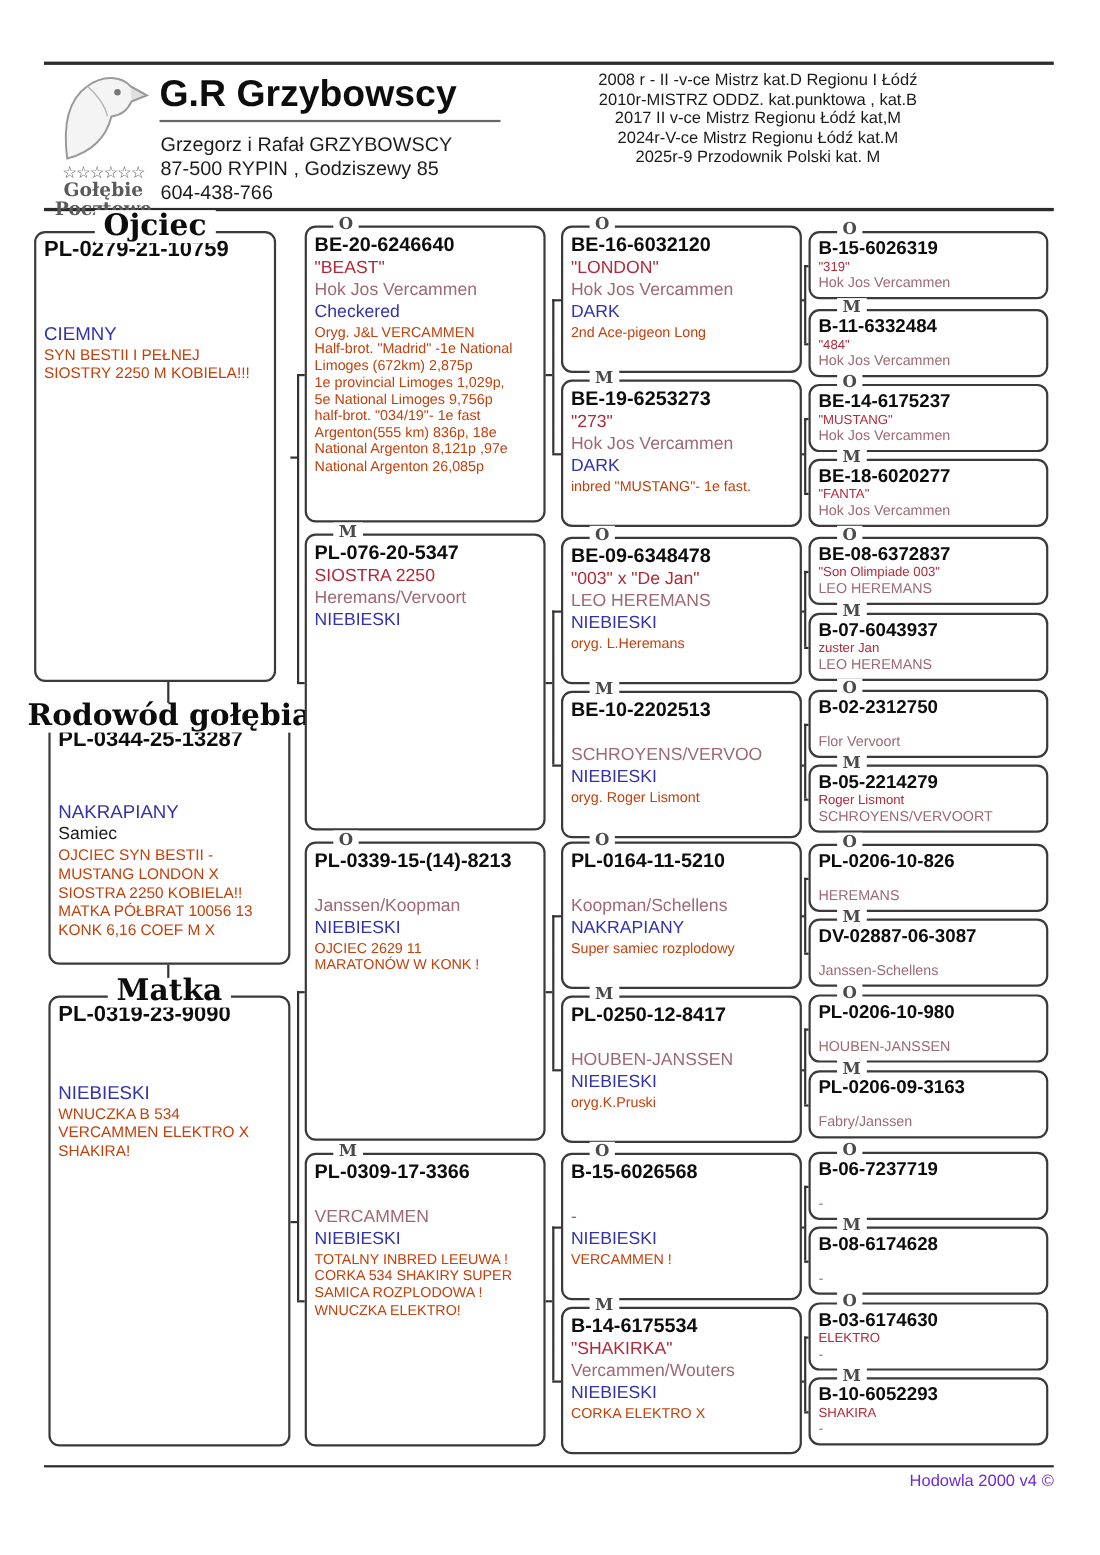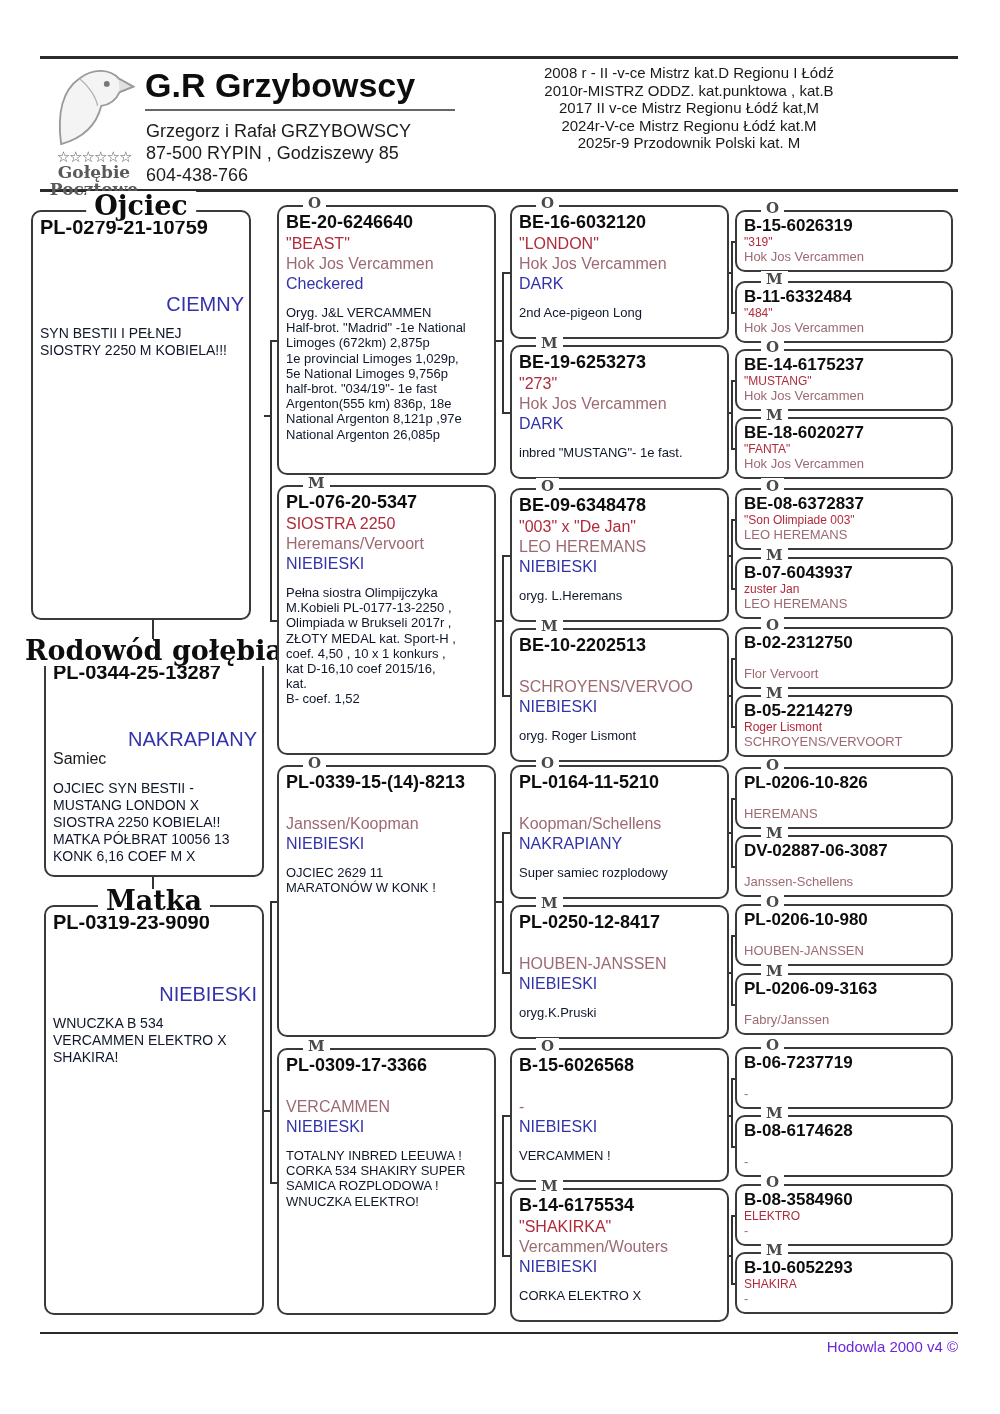--- a/index.html
+++ b/index.html
@@ -21,23 +21,23 @@
   .tab{position:absolute;top:-12px;left:24px;background:#fff;padding:0 5px;
        font-family:"DejaVu Serif",serif;font-weight:bold;font-size:15px;color:#4a4a4a;line-height:16px;}
   .ftitle{position:absolute;top:-21px;left:50%;transform:translateX(-50%);background:#fff;
           padding:0 8px;font-family:"DejaVu Serif",serif;font-weight:bold;font-size:27px;
           color:#0d0d0d;white-space:nowrap;line-height:30px;}
   .ring{font-weight:bold;font-size:18px;color:#0d0d0d;line-height:23px;white-space:nowrap;}
   .name{font-size:16px;color:#b02a3a;min-height:20px;line-height:20px;white-space:nowrap;}
   .strain{font-size:16px;color:#9d6a73;min-height:20px;line-height:20px;white-space:nowrap;}
   .colorline{font-size:16px;color:#3232aa;min-height:20px;line-height:20px;}
   .sexline{font-size:16px;color:#1a1a1a;line-height:20px;}
-  .desc{font-size:13px;color:#0f172a;line-height:15.2px;white-space:pre-line;margin-top:11px;}
+  .desc{font-size:13px;color:#c2410c;line-height:15.2px;white-space:pre-line;margin-top:0;}
   .main .ring{font-size:20px;}
-  .main .colorline{font-size:20px;text-align:right;}
+  .main .colorline{font-size:17px;}
   .main .desc{font-size:14px;line-height:17px;}
   .gap55{margin-top:55px;} .gap45{margin-top:45px;} .gap50{margin-top:50px;}
   .small .ring{font-size:17px;line-height:20px;}
   .small .name{font-size:12px;min-height:13px;line-height:13px;}
   .small .strain{font-size:13px;min-height:15px;line-height:15px;}
   .connector{position:absolute;background:#333;}
   .footer-credit{position:absolute;left:40px;width:918px;top:1338px;text-align:right;
                  font-size:15px;color:#6d28d9;}
 </style>
 </head>
@@ -117,28 +117,20 @@
 Argenton(555 km) 836p, 18e
 National Argenton 8,121p ,97e
 National Argenton 26,085p</div>
   </div>
   <div class="pbox" style="left:277px;top:485px;width:219px;height:270px">
     <span class="tab">M</span>
     <div class="ring">PL-076-20-5347</div>
     <div class="name">SIOSTRA 2250</div>
     <div class="strain">Heremans/Vervoort</div>
     <div class="colorline">NIEBIESKI</div>
-    <div class="desc">Pełna siostra Olimpijczyka
-M.Kobieli PL-0177-13-2250 ,
-Olimpiada w Brukseli 2017r ,
-ZŁOTY MEDAL  kat. Sport-H ,
-coef. 4,50 , 10 x 1 konkurs ,
- kat D-16,10 coef  2015/16,
-kat.
-B- coef. 1,52</div>
   </div>
   <div class="pbox" style="left:277px;top:765px;width:219px;height:272px">
     <span class="tab">O</span>
     <div class="ring">PL-0339-15-(14)-8213</div>
     <div class="name"></div>
     <div class="strain">Janssen/Koopman</div>
     <div class="colorline">NIEBIESKI</div>
     <div class="desc">OJCIEC 2629 11
 MARATONÓW W KONK !</div>
   </div>
@@ -298,21 +290,21 @@
     <div class="strain">-</div>
   </div>
   <div class="pbox small" style="left:735px;top:1115px;width:218px;height:62px">
     <span class="tab">M</span>
     <div class="ring">B-08-6174628</div>
     <div class="name"></div>
     <div class="strain">-</div>
   </div>
   <div class="pbox small" style="left:735px;top:1184px;width:218px;height:62px">
     <span class="tab">O</span>
-    <div class="ring">B-08-3584960</div>
+    <div class="ring">B-03-6174630</div>
     <div class="name">ELEKTRO</div>
     <div class="strain">-</div>
   </div>
   <div class="pbox small" style="left:735px;top:1252px;width:218px;height:62px">
     <span class="tab">M</span>
     <div class="ring">B-10-6052293</div>
     <div class="name">SHAKIRA</div>
     <div class="strain">-</div>
   </div>
 

